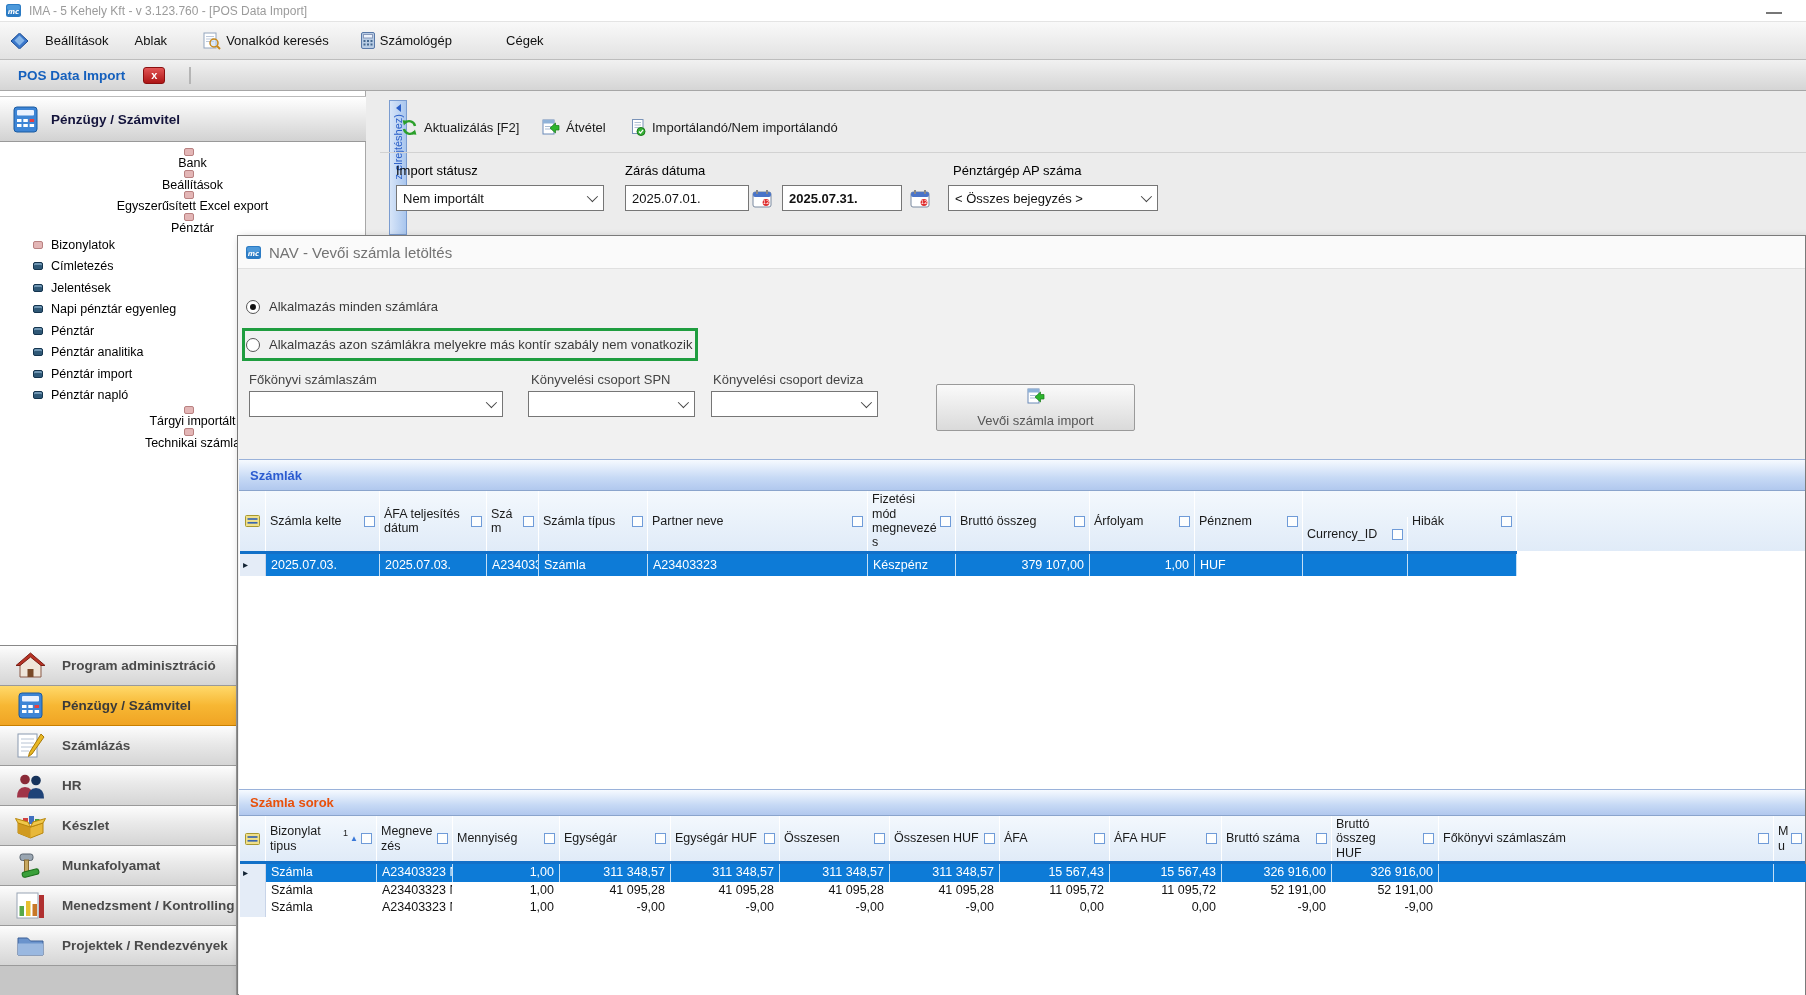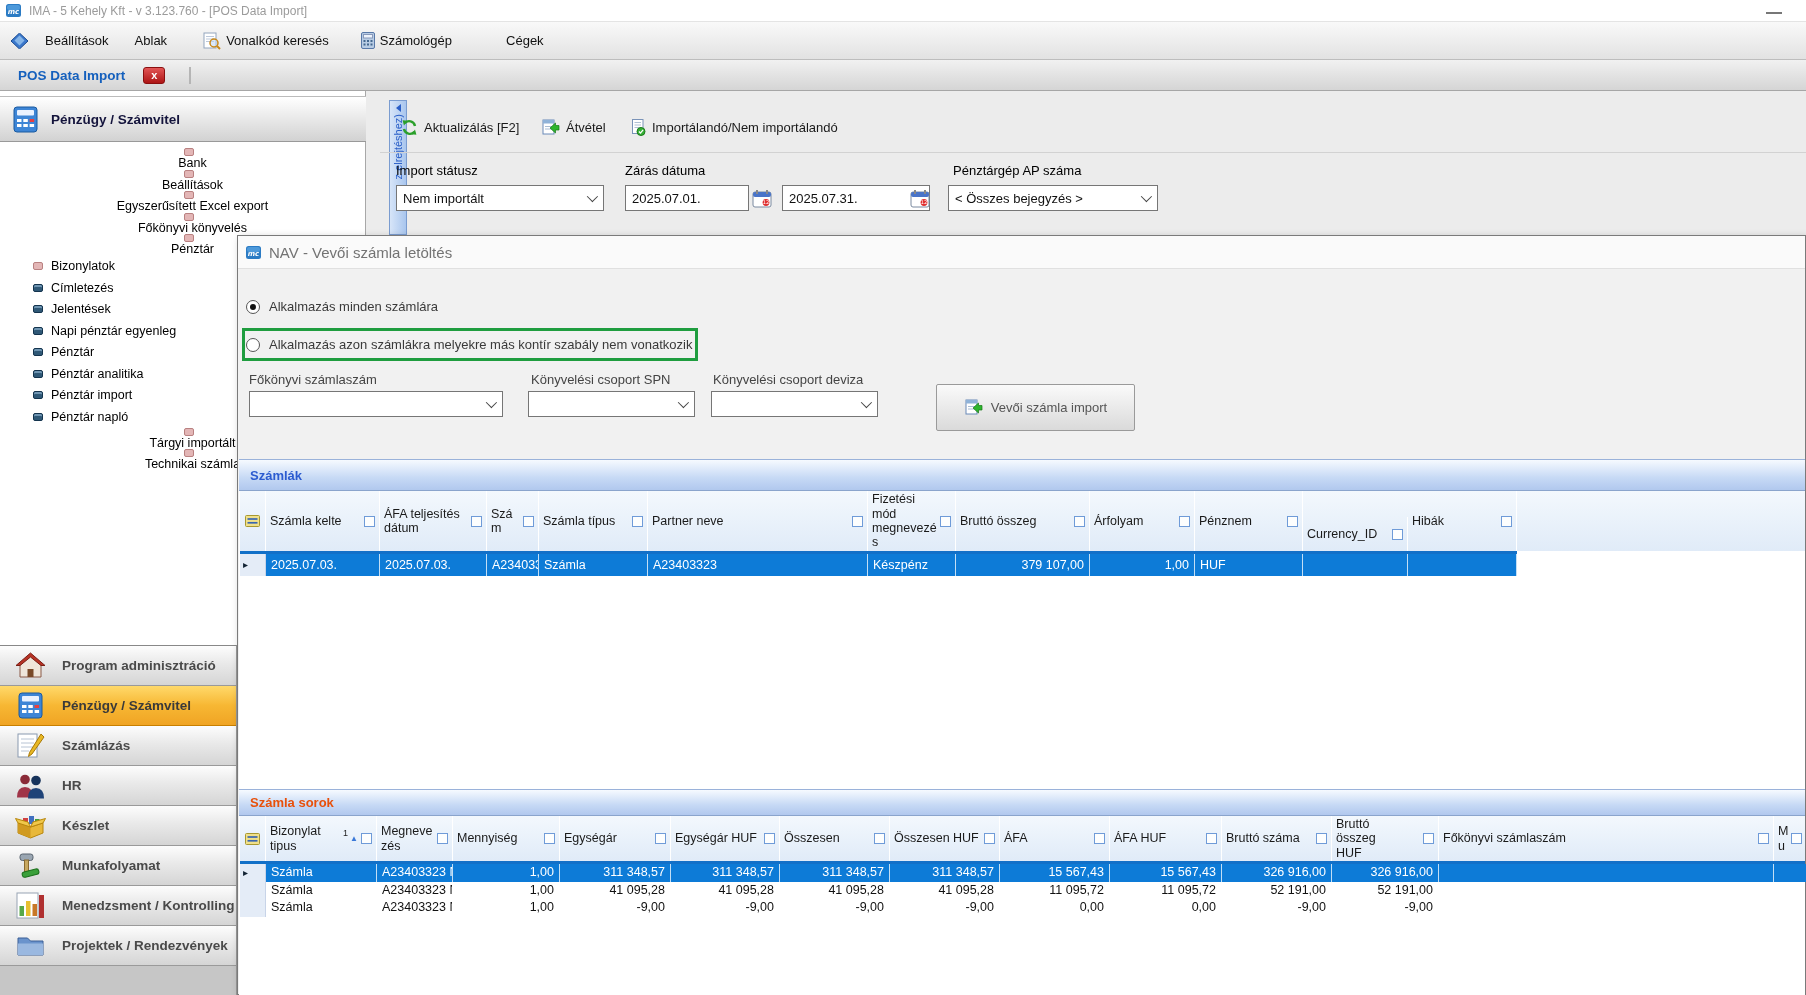--- a/index.html
+++ b/index.html
@@ -73,21 +73,21 @@
   .radio-row{height:17px;display:flex;align-items:center;gap:9px;position:absolute;cursor:pointer;}
   .radio-circ{width:14px;height:14px;border-radius:50%;border:1px solid #555;background:#fff;box-sizing:border-box;
               display:flex;align-items:center;justify-content:center;}
   .radio-circ .dot{width:6px;height:6px;border-radius:50%;background:#111;}
   .radio-lbl{font-size:13px;color:#3a3a3a;}
   .green-box{left:4px;top:92px;width:456px;height:33px;border:3px solid #1f9d3f;box-sizing:border-box;}
   .fld-label{top:136px;font-size:13px;color:#444;}
   .dlg .combo{position:absolute;}
   .import-btn{left:698px;top:148px;width:197px;height:45px;background:linear-gradient(#fafafa,#dadada);
               border:1px solid #9a9a9a;border-radius:2px;display:flex;align-items:center;justify-content:center;
-              gap:8px;font-size:13px;color:#555;cursor:pointer;}
+              gap:8px;font-size:13px;color:#555;cursor:pointer;flex-direction:column;}
   .white-zone{background:#fff;}
   .section-bar{left:1px;height:32px;background:linear-gradient(#f6faff,#c6d9f5 60%,#b1c8ee);
                border-top:1px solid #9ab2da;border-bottom:1px solid #8aa4cc;box-sizing:border-box;
                display:flex;align-items:center;padding-left:11px;}
   .section-bar .t1{font-weight:bold;font-size:13px;color:#2b5bd0;}
   .section-bar .t2{font-weight:bold;font-size:13px;color:#e8500a;}
 
   
   .grid-header{display:flex;background:linear-gradient(#f3f8fd,#e0ebf8);}
   .ghc{display:flex;align-items:center;box-sizing:border-box;padding:2px 4px;border-right:1px solid #fff;
@@ -214,24 +214,20 @@
       <div class="tree-item ind0">
         <span class="bullet pink"></span>
         <span class="lbl">Beállítások</span>
       </div>
       <div class="tree-item ind0">
         <span class="bullet pink"></span>
         <span class="lbl">Egyszerűsített Excel export</span>
       </div>
       <div class="tree-item ind0">
         <span class="bullet pink"></span>
-        <span class="lbl">Főkönyvi könyvelés</span>
-      </div>
-      <div class="tree-item ind0">
-        <span class="bullet pink"></span>
         <span class="lbl">Pénztár</span>
       </div>
       <div class="tree-item ind1">
         <span class="bullet pink"></span>
         <span class="lbl">Bizonylatok</span>
       </div>
       <div class="tree-item ind1">
         <span class="bullet blue"></span>
         <span class="lbl">Címletezés</span>
       </div>
@@ -326,21 +322,21 @@
         <svg width="20" height="19" viewBox="0 0 20 19">
           <rect x="1" y="3" width="18" height="15" rx="2" fill="#fff" stroke="#7a8aa0"></rect>
           <rect x="1" y="3" width="18" height="5" rx="2" fill="#4a74c8"></rect>
           <rect x="4" y="1" width="2" height="4" fill="#888"></rect>
           <rect x="14" y="1" width="2" height="4" fill="#888"></rect>
           <circle cx="14" cy="13.5" r="3.4" fill="#e03030"></circle>
           <text x="14" y="15.4" font-size="5" fill="#fff" text-anchor="middle" font-family="DejaVu Sans">12</text>
         </svg>
       </span>
     </div>
-  <div class="abs datebox" style="left:782px;top:185px;width:148px;">
+  <div class="abs datebox" style="left:782px;top:185px;width:120px;font-weight:bold;">
     <span>2025.07.31.</span>
   </div>
   <div class="abs calbtn" style="left:909px;">
       <span class="menu-icon" id="cal2">
         <svg width="20" height="19" viewBox="0 0 20 19">
           <rect x="1" y="3" width="18" height="15" rx="2" fill="#fff" stroke="#7a8aa0"></rect>
           <rect x="1" y="3" width="18" height="5" rx="2" fill="#4a74c8"></rect>
           <rect x="4" y="1" width="2" height="4" fill="#888"></rect>
           <rect x="14" y="1" width="2" height="4" fill="#888"></rect>
           <circle cx="14" cy="13.5" r="3.4" fill="#e03030"></circle>

